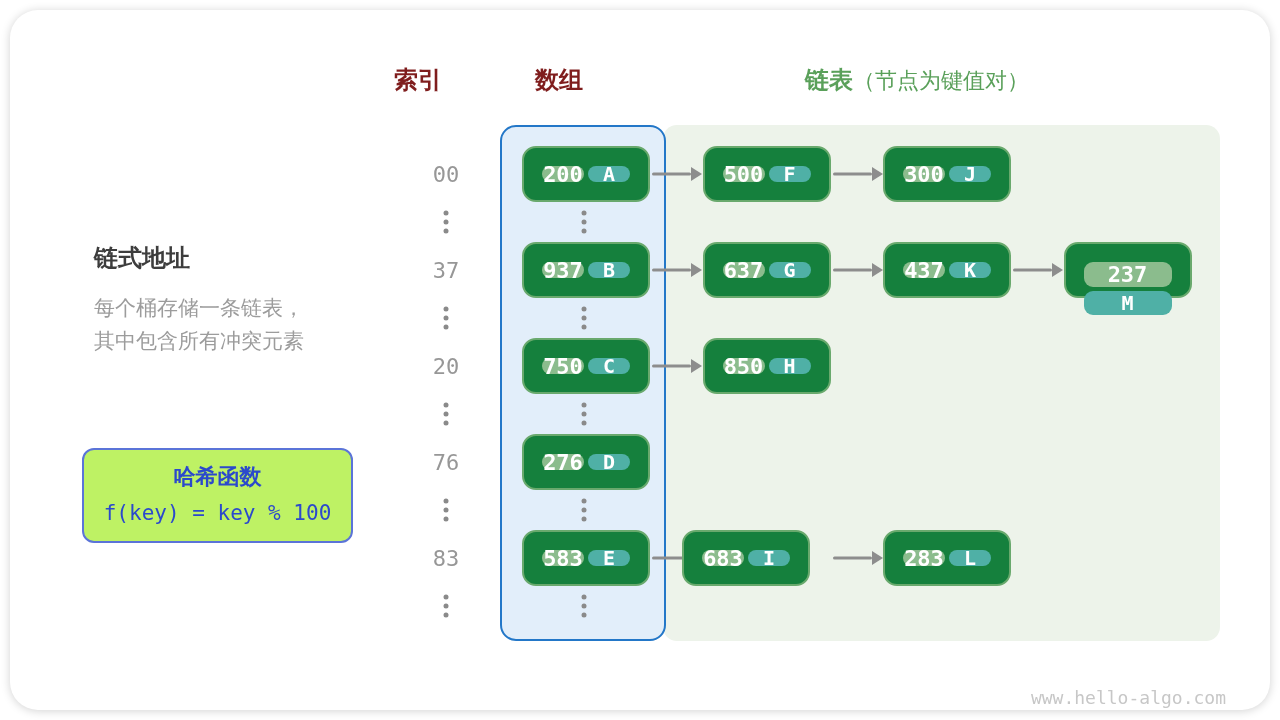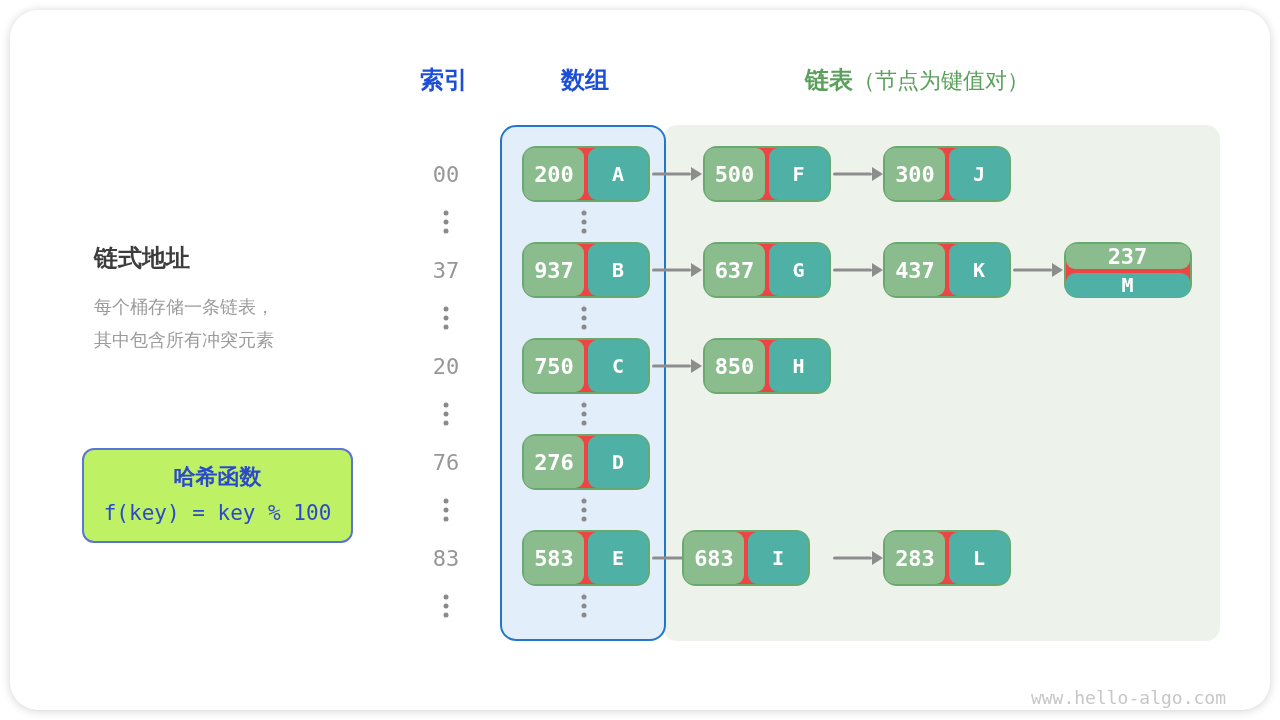--- a/index.html
+++ b/index.html
@@ -7,21 +7,21 @@
   body { font-family:"Liberation Sans","DejaVu Sans",sans-serif; position:relative; }
 
   .card {
     position:absolute; left:10px; top:10px; width:1260px; height:700px;
     background:#ffffff; border-radius:28px;
     box-shadow:0 1px 10px rgba(0,0,0,0.18);
   }
 
   
   .col-header { position:absolute; top:54px; height:32px; line-height:32px;
-    font-size:24px; font-weight:700; color:#1d4ed8; text-align:center; }
+    font-size:24px; font-weight:700; color:#7f1d1d; text-align:left; }
   .col-header.idx  { left:384px; width:100px; }
   .col-header.arr  { left:525px; width:100px; }
   .col-header.list { left:795px; width:300px; text-align:left; color:var(--header-green,#5aa05a); white-space:nowrap; }
   .list-main { font-size:24px; font-weight:700; }
   .list-note { font-size:22px; font-weight:500; }
 
   
   .list-region {
     position:absolute; left:653px; top:115px; width:557px; height:516px;
     background:var(--list-bg,#edf3ea); border-radius:14px; z-index:0;
@@ -36,22 +36,22 @@
   #diagram { position:absolute; left:0; top:0; width:1280px; height:720px; z-index:2; }
 
   .index-label {
     position:absolute; transform:translate(-50%,-50%);
     font-family:"DejaVu Sans Mono","Liberation Mono",monospace;
     font-size:22px; color:#979797; z-index:2;
   }
 
   .kv-node {
     position:absolute; width:128px; height:56px; transform:translateY(-50%);
-    background:#ef4444; border:2px solid var(--node-border,#69a96d);
-    border-radius:14px; display:flex; gap:4px; padding:0; z-index:3;
+    background:#15803d; border:2px solid var(--node-border,#69a96d);
+    border-radius:14px; display:flex; gap:4px; padding:18px; z-index:3;
   }
   .kv-node .key, .kv-node .val {
     flex:1; border-radius:9px; display:flex; align-items:center; justify-content:center;
     color:#ffffff; font-family:"DejaVu Sans Mono","Liberation Mono",monospace;
     font-weight:700; font-size:22px;
   }
   .kv-node .key { background:var(--node-key-bg,#8bbc8d); }
   .kv-node .val { background:var(--node-value-bg,#4fb0a6); font-size:20px; }
 
   .arrow-line {
@@ -64,21 +64,21 @@
     border-left:11px solid var(--arrow,#8d8d8d); z-index:2;
   }
 
   .vdots { position:absolute; display:flex; flex-direction:column; gap:4px;
     align-items:center; transform:translate(-50%,-50%); z-index:2; }
   .vdots i { display:block; width:5px; height:5px; border-radius:50%; background:#8a8a8a; }
 
   
   .side-title { position:absolute; left:84px; top:232px; font-size:24px;
     font-weight:700; color:#3d3d3d; }
-  .side-desc { position:absolute; left:84px; top:281px; font-size:18px;
+  .side-desc { position:absolute; left:84px; top:281px; font-size:21px;
     line-height:33px; color:#9c9c9c; }
 
   .hash-box {
     position:absolute; left:72px; top:438px; width:271px; height:95px;
     background:#bef264; border:2px solid var(--hash-border,#5b74d8);
     border-radius:12px; text-align:center;
   }
   .hash-title { margin-top:12px; font-size:22px; font-weight:600;
     color:var(--hash-blue,#2b49cc); }
   .hash-formula { margin-top:9px; font-family:"DejaVu Sans Mono","Liberation Mono",monospace;

